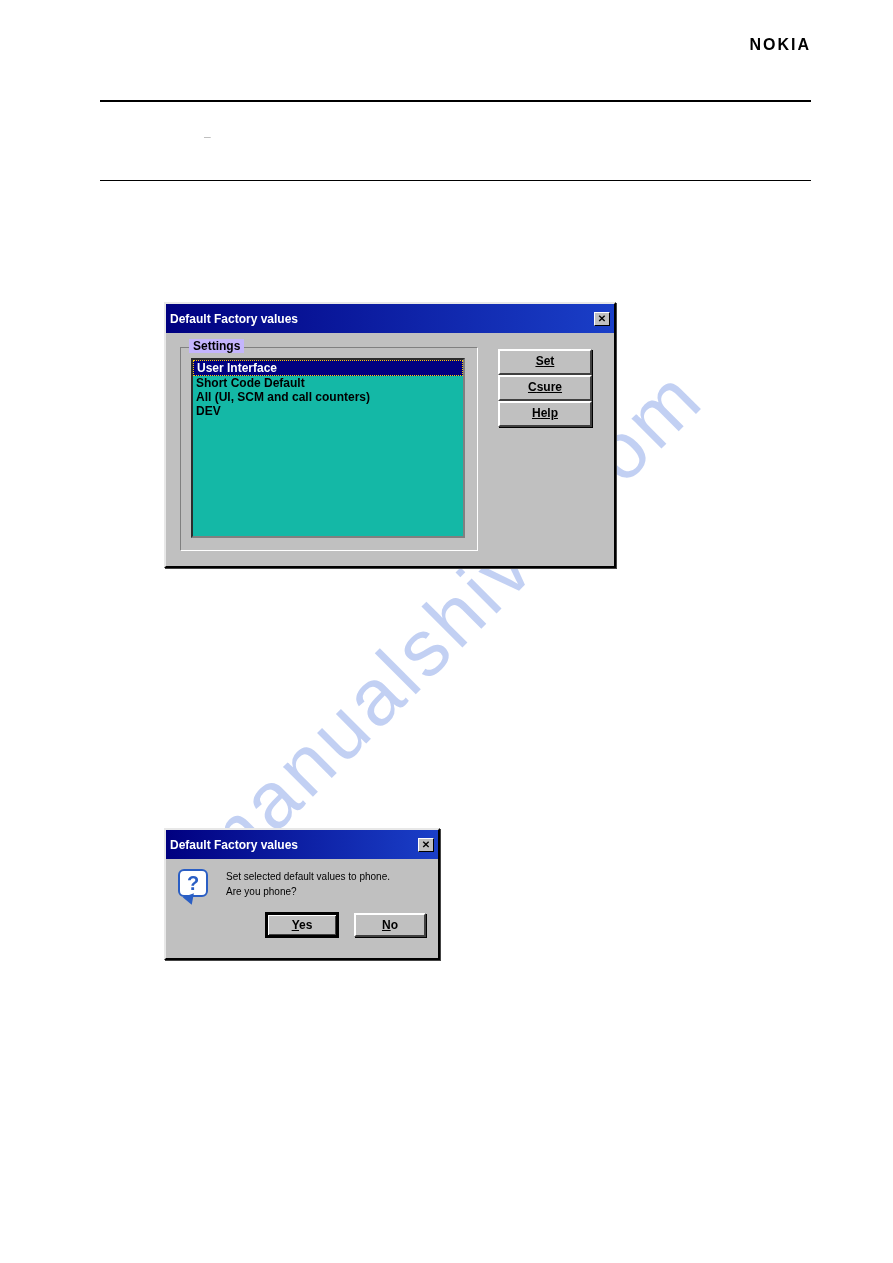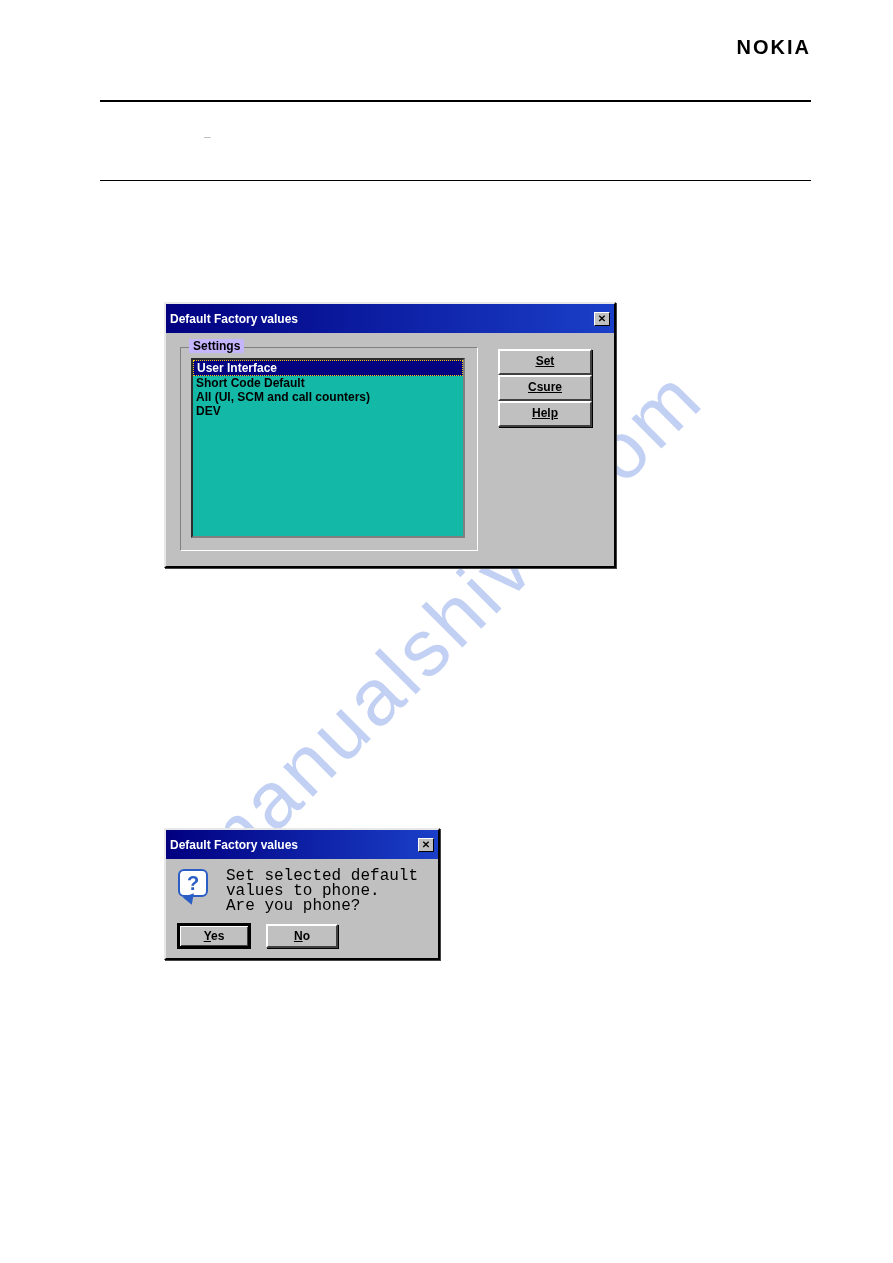--- a/index.html
+++ b/index.html
@@ -18,21 +18,21 @@
     position: relative;
     padding: 30px 80px 40px 100px;
   }
   .brand {
     position: absolute;
     top: 36px;
     right: 82px;
     font-family: Arial, Helvetica, sans-serif;
     font-weight: 900;
     letter-spacing: 2px;
-    font-size: 20px;
+    font-size: 16px;
   }
   .hr1 {
     position: absolute;
     top: 100px;
     left: 100px;
     right: 82px;
     border-top: 2px solid #000;
   }
   .subhead {
     position: absolute;
@@ -210,22 +210,22 @@
   }
   .qicon .tail {
     position: absolute;
     bottom: -2px; left: 6px;
     width: 0; height: 0;
     border-left: 6px solid transparent;
     border-right: 6px solid transparent;
     border-top: 10px solid #2a5ec4;
     transform: rotate(-20deg);
   }
-  .msgtext { font-size: 16px; line-height: 15px; font-family: Liberation Mono, monospace; }
-  .btnrow { display: flex; justify-content: flex-start; gap: 16px; }
+  .msgtext { font-size: 10px; line-height: 15px; }
+  .btnrow { display: flex; justify-content: flex-end; gap: 16px; }
   .btnrow .w95btn { width: 72px; height: 24px; }
 </style>
 </head>
 <body>
 
 <div class="page">
   <div class="brand">NOKIA</div>
   <div class="hr1"></div>
   <div class="subhead">–</div>
   <div class="hr2"></div>

